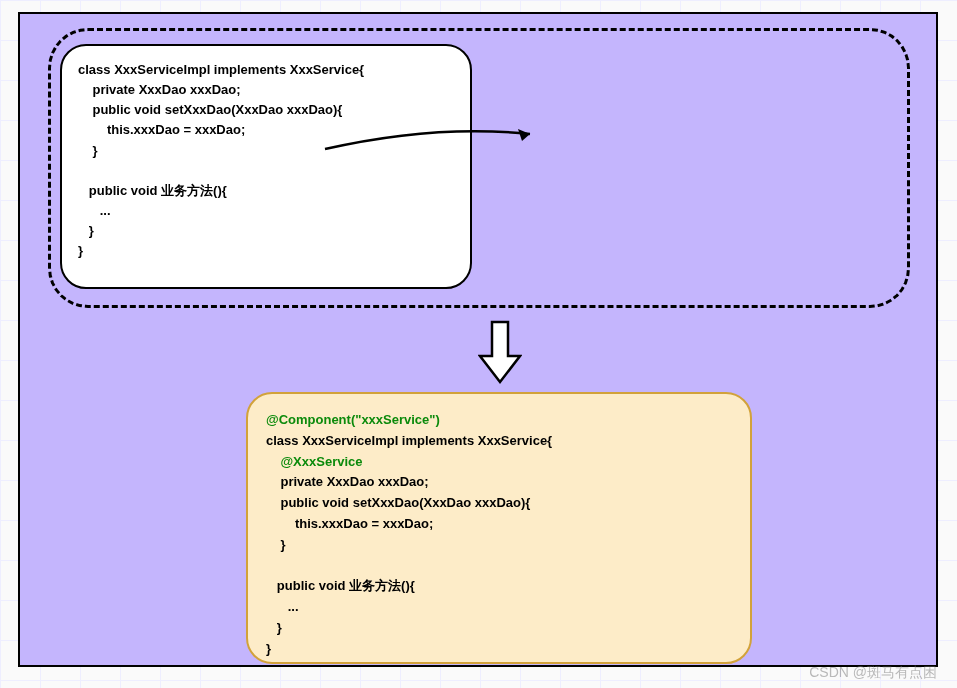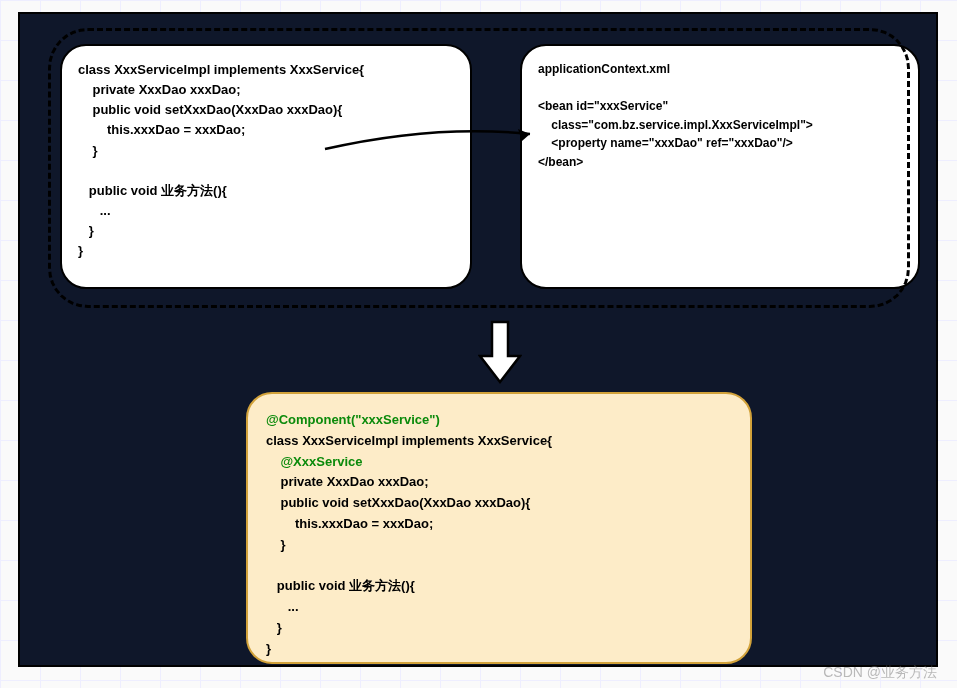--- a/index.html
+++ b/index.html
@@ -17,21 +17,21 @@
     linear-gradient(#eef 1px, transparent 1px),
     linear-gradient(90deg, #eef 1px, transparent 1px);
   background-size: 40px 40px;
   z-index: 0;
 }
 .outer-frame {
   position: absolute;
   left: 18px; top: 12px;
   width: 920px; height: 655px;
   border: 2px solid #000;
-  background: #0f172a;
+  background: #c4b5fd;
   z-index: 1;
 }
 .dashed-group {
   position: absolute;
   left: 28px; top: 14px;
   width: 862px; height: 280px;
   border: 3px dashed #000;
   border-radius: 40px;
   z-index: 2;
 }
@@ -105,26 +105,20 @@
 <span>    private XxxDao xxxDao;</span>
 <span>    public void setXxxDao(XxxDao xxxDao){</span>
 <span>        this.xxxDao = xxxDao;</span>
 <span>    }</span>
 <span></span>
 <span>   public void 业务方法(){</span>
 <span>      ...</span>
 <span>   }</span>
 <span>}</span></div>
 
-  <div class="code-box box-right"><span>applicationContext.xml</span>
-<span></span>
-<span>&lt;bean id="xxxService"</span>
-<span>    class="com.bz.service.impl.XxxServiceImpl"&gt;</span>
-<span>    &lt;property name="xxxDao" ref="xxxDao"/&gt;</span>
-<span>&lt;/bean&gt;</span></div>
 
   <svg class="arrow-right" viewBox="0 0 230 40">
     <path d="M 5 20 Q 115 -5 210 5" stroke="#000" stroke-width="2.5" fill="none"></path>
     <polygon points="210,5 198,0 202,12" fill="#000"></polygon>
   </svg>
 
   <div class="arrow-down-block">
     <svg width="44" height="66" viewBox="0 0 44 66">
       <path d="M 14 2 L 30 2 L 30 36 L 42 36 L 22 62 L 2 36 L 14 36 Z" fill="#fff" stroke="#000" stroke-width="2.5"></path>
     </svg>
@@ -138,13 +132,13 @@
 <span class="black">        this.xxxDao = xxxDao;</span>
 <span class="black">    }</span>
 <span class="black"></span>
 <span class="black">   public void 业务方法(){</span>
 <span class="black">      ...</span>
 <span class="black">   }</span>
 <span class="black">}</span></div>
 
 </div>
 
-<div class="watermark">CSDN @业务方法</div>
+<div class="watermark">CSDN @斑马有点困</div>
 
 </body></html>

